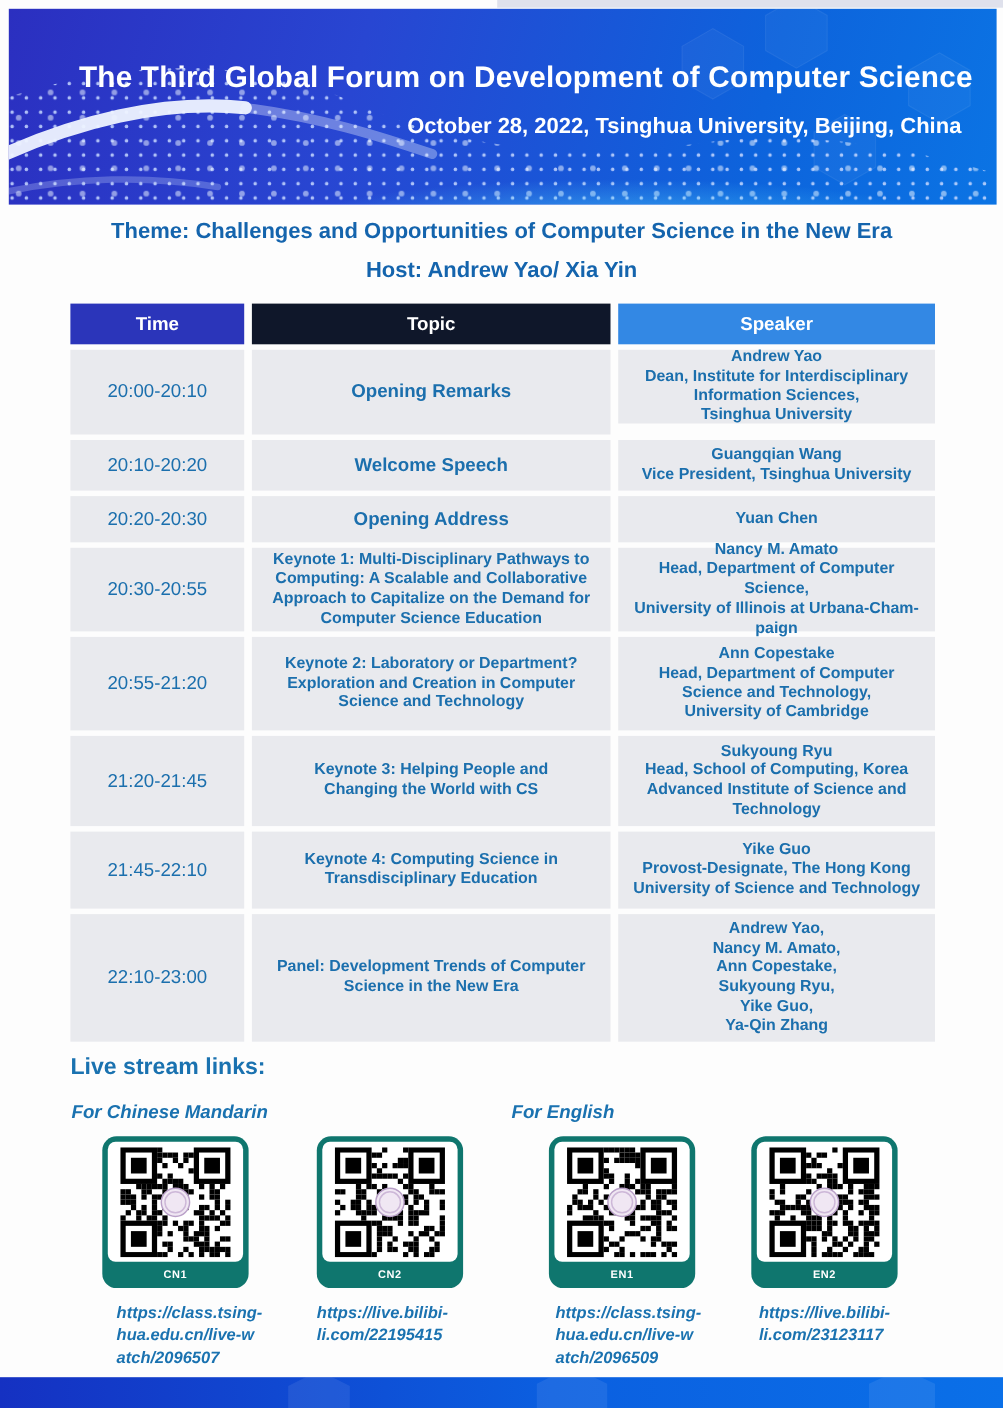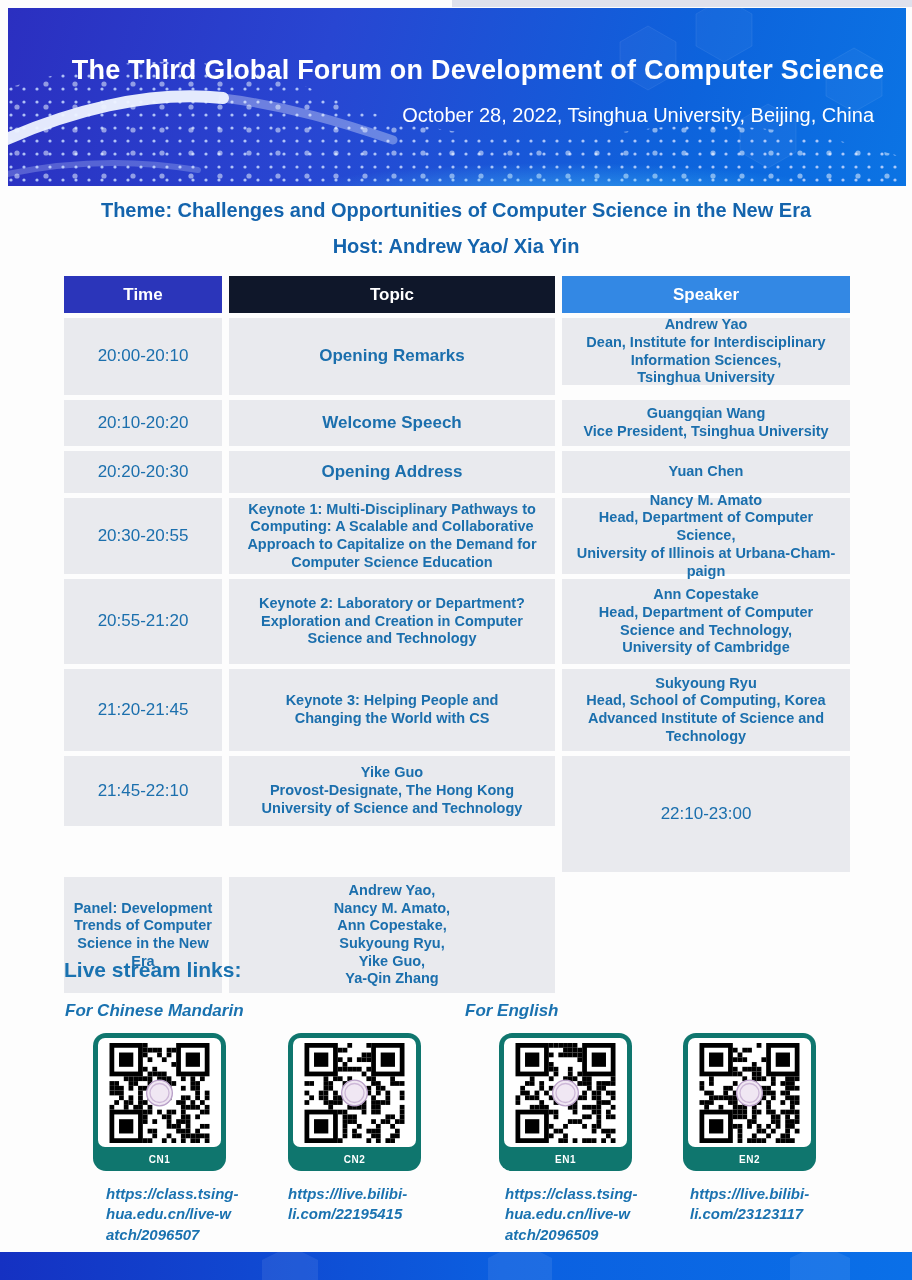--- a/index.html
+++ b/index.html
@@ -9,21 +9,21 @@
   .top-strip{position:absolute;top:0;right:0;width:460px;height:7px;background:#dfe1ec;}
   .banner{position:absolute;left:8px;top:8px;right:6px;height:178px;
           background:linear-gradient(105deg,#2b2fc0 0%,#2846d2 35%,#0d63dc 75%,#0b74e4 100%);
           overflow:hidden;}
   .banner .glow{position:absolute;inset:0;
           background:radial-gradient(ellipse 46% 30% at 62% 108%,rgba(80,215,255,.55),rgba(80,215,255,0) 70%);}
   .banner svg.deco{position:absolute;inset:0;width:100%;height:100%;}
   .banner-title{position:absolute;left:0;right:0;top:47px;text-align:center;padding-left:42px;
           color:#ffffff;font-size:27px;font-weight:700;letter-spacing:.2px;}
   .banner-sub{position:absolute;left:12px;right:32px;top:96px;text-align:right;
-          color:#ffffff;font-size:20px;font-weight:400;}
+          color:#ffffff;font-size:20px;font-weight:700;}
   
   .theme-line{position:absolute;left:0;right:0;top:199px;text-align:center;
           color:#1464ad;font-size:20px;font-weight:700;}
   .host-line{position:absolute;left:0;right:0;top:235px;text-align:center;
           color:#1464ad;font-size:20px;font-weight:700;}
   
   .sched{position:absolute;left:64px;top:276px;width:786px;
          display:grid;grid-template-columns:158px 326px 288px;column-gap:7px;row-gap:5px;}
   .hcell{height:37px;display:flex;align-items:center;justify-content:center;
          color:#ffffff;font-size:17px;font-weight:700;}
@@ -128,20 +128,22 @@
 Science and Technology,
 University of Cambridge</div>
       <div class="cell c-time" style="height: 82px;">21:20-21:45</div>
       <div class="cell c-topic" style="height: 82px;">Keynote 3: Helping People and
 Changing the World with CS</div>
       <div class="cell c-speaker" style="height: 82px;">Sukyoung Ryu
 Head, School of Computing, Korea
 Advanced Institute of Science and
 Technology</div>
       <div class="cell c-time" style="height: 70px;">21:45-22:10</div>
+      <div class="cell c-topic" style="height: 70px;">Keynote 4: Computing Science in
+Transdisciplinary Education</div>
       <div class="cell c-speaker" style="height: 70px;">Yike Guo
 Provost-Designate, The Hong Kong
 University of Science and Technology</div>
       <div class="cell c-time" style="height: 116px;">22:10-23:00</div>
       <div class="cell c-topic" style="height: 116px;">Panel: Development Trends of Computer
 Science in the New Era</div>
       <div class="cell c-speaker" style="height: 116px;">Andrew Yao,
 Nancy M. Amato,
 Ann Copestake,
 Sukyoung Ryu,

